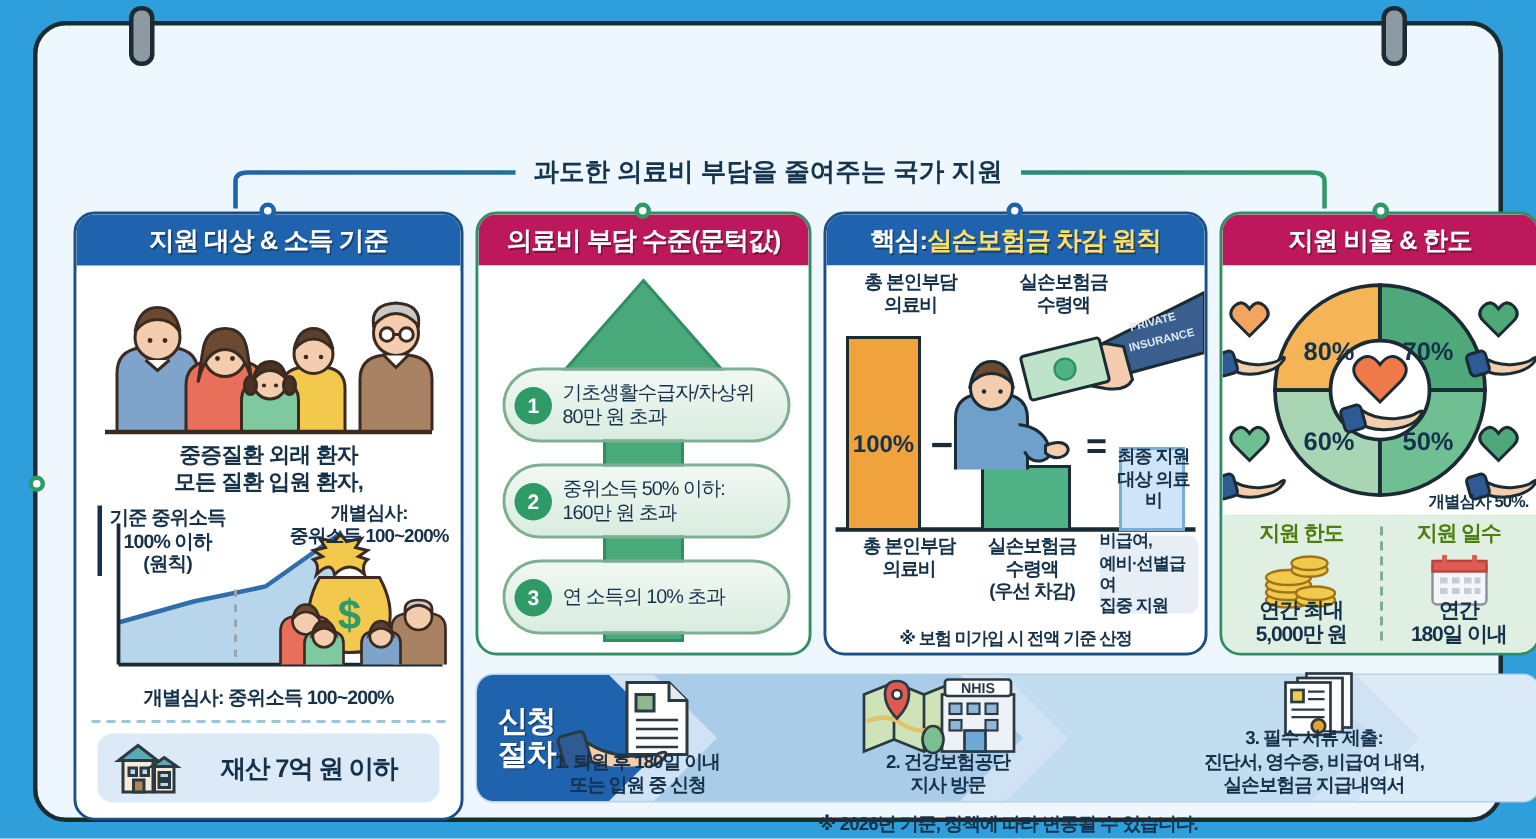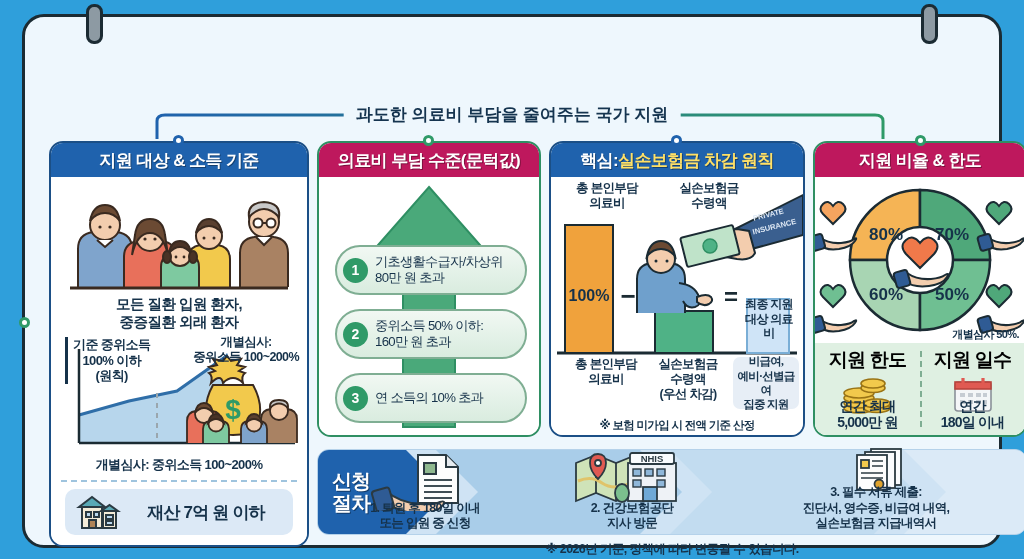--- a/index.html
+++ b/index.html
@@ -111,33 +111,33 @@
   #p3 .body{ padding:4px 6px 0 11px; }
   .p3lbl{ position:absolute; font-size:12.5px; font-weight:bold; color:#16324a;
           line-height:1.2; text-align:center; letter-spacing:-0.7px;}
   .p3note{ position:absolute; left:0; bottom:2px; width:100%; text-align:center;
            font-size:11.5px; font-weight:bold; color:#16324a; letter-spacing:-0.7px;}
   .p3blue{ position:absolute; background:#cfe4f7; border:2px solid #7aaed6;
            font-size:12px; font-weight:bold; color:#16324a; text-align:center;
            line-height:1.2; letter-spacing:-0.7px; display:flex; align-items:center;
            justify-content:center;}
   .p3gray{ position:absolute; background:#e7eef6; border-radius:7px;
-           font-size:11.5px; font-weight:bold; color:#16324a; text-align:center;
+           font-size:11.5px; font-weight:bold; color:#16324a; text-align:left;
            line-height:1.25; letter-spacing:-0.7px; display:flex; align-items:center;
-           justify-content:center;font-family:Liberation Serif, serif;}
+           justify-content:center;}
 
   
   #donutwrap{ position:relative; height:168px; }
   .dpct{ position:absolute; font-size:17px; font-weight:bold; color:#16324a; }
   #p4note{ position:absolute; right:6px; top:150px; font-size:11px; font-weight:bold;
            color:#16324a; letter-spacing:-0.6px;}
   #p4bottom{ position:absolute; left:0; bottom:0; width:100%; height:92px;
              background:#dff0e2; display:flex; }
   .p4half{ flex:1; text-align:center; padding-top:4px; position:relative;}
-  .p4half .t{ font-size:19px; font-weight:bold; color:#000000; letter-spacing:-0.8px;}
+  .p4half .t{ font-size:14px; font-weight:bold; color:#4d7c0f; letter-spacing:-0.8px;}
   .p4half .v{ font-size:14px; font-weight:bold; color:#16324a; line-height:1.15;
               letter-spacing:-0.8px; position:absolute; bottom:5px; left:0; width:100%;}
   #p4div{ position:absolute; left:50%; top:8px; height:76px; border-left:2px dashed #7fae93; }
 
   
   #proc{
     position:absolute; left:292px; top:432px; width:710px; height:86px;
     background:#cfe3f4; border-radius:12px; overflow:hidden; border:1px solid #b5d2ea;
   }
   .chev{ position:absolute; top:0; height:100%; }
@@ -227,22 +227,22 @@
             <path d="M105,72 q2,-12 11,-12 q9,0 11,12 q-5,-6 -11,-6 q-6,0 -11,6z" fill="#4a3326"></path>
             <ellipse cx="103" cy="76" rx="4" ry="6" fill="#4a3326"></ellipse>
             <ellipse cx="129" cy="76" rx="4" ry="6" fill="#4a3326"></ellipse>
             <circle cx="112" cy="76" r="1.4" fill="#3a2a20" stroke="none"></circle>
             <circle cx="120" cy="76" r="1.4" fill="#3a2a20" stroke="none"></circle>
           </g>
           <line x1="6" y1="107" x2="224" y2="107" stroke="#3a2a20" stroke-width="3"></line>
         </svg>
       </div>
       <div class="p1cap">
+        <div>중증질환 외래 환자</div>
         <div>모든 질환 입원 환자,</div>
-        <div>중증질환 외래 환자</div>
       </div>
 
       <div class="chartbox">
         <svg width="248" height="120" viewBox="0 0 248 120" style="position:absolute;left:0;top:0">
           <polygon points="22,108 22,80 72,66 120,56 168,22 168,108" fill="#aacfe9" opacity="0.85"></polygon>
           <polyline points="22,80 72,66 120,56 168,22" stroke="#2f6ea8" stroke-width="3" fill="none"></polyline>
           <path d="M160,30 L170,18 L176,32 Z" fill="#2f6ea8"></path>
           <line x1="22" y1="14" x2="22" y2="108" stroke="#1b2b33" stroke-width="2.5"></line>
           <line x1="22" y1="108" x2="238" y2="108" stroke="#1b2b33" stroke-width="2.5"></line>
           <line x1="100" y1="58" x2="100" y2="108" stroke="#9aa6ad" stroke-width="2" stroke-dasharray="5,5"></line>

